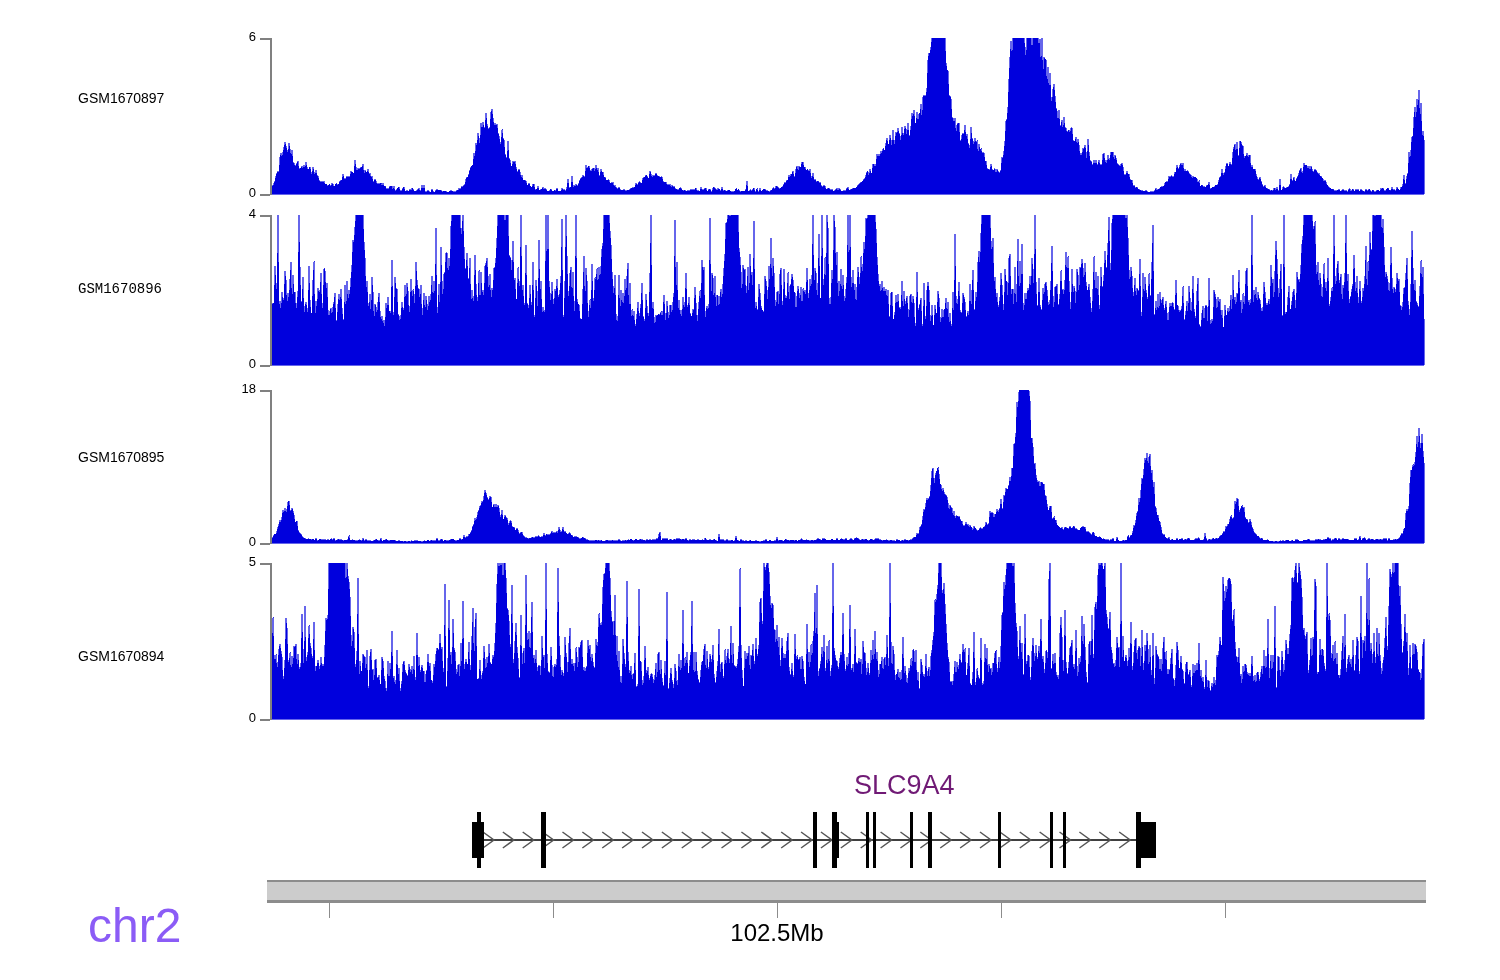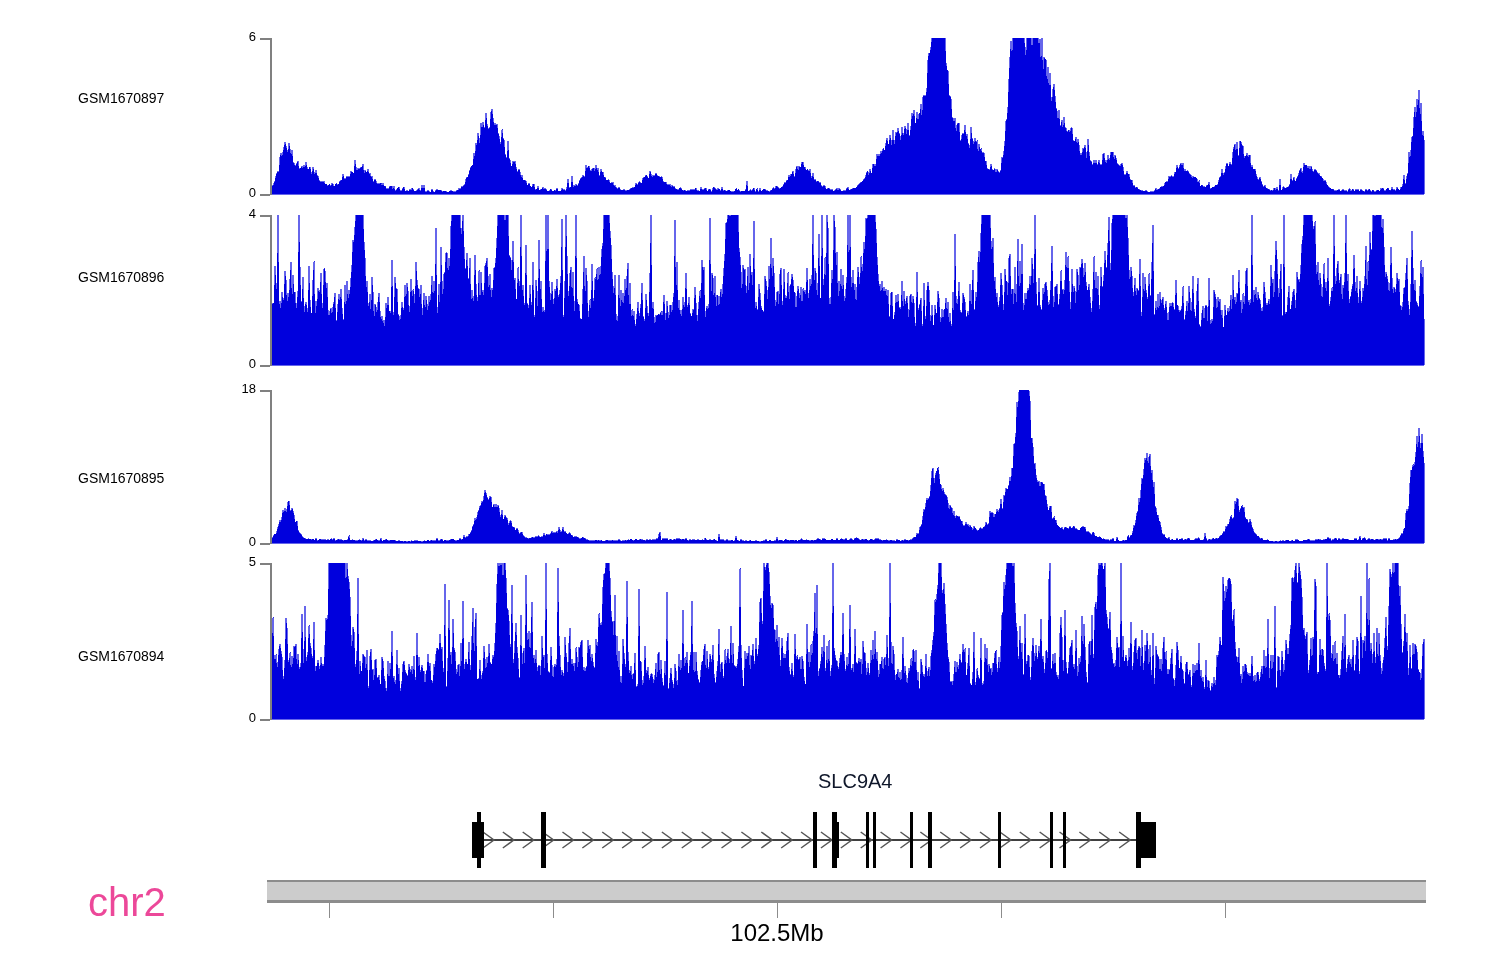--- a/index.html
+++ b/index.html
@@ -45,33 +45,34 @@
   .plot-area{
     position:absolute;
     overflow:hidden;
   }
   .plot-area svg{display:block;}
 
   
   .gene-panel{position:absolute;left:0;top:755px;width:1500px;height:120px;}
   .gene-name{
     position:absolute;
-    font-size:20px;
-    color:#0f172a;
-    white-space:nowrap;
+    font-size:27px;
+    color:#701a75;
+    white-space:nowrap;
+    margin-left:36px;
   }
   .gene-svg{position:absolute;left:0;top:0;}
 
   
   .chrom-panel{position:absolute;left:0;top:865px;width:1500px;height:115px;}
   .chrom-label{
     position:absolute;
-    left:88px;top:15px;
-    font-size:40px;
-    color:#ec4899;
+    left:88px;top:33px;
+    font-size:48px;
+    color:#8b5cf6;
     white-space:nowrap;
   }
   .ideogram{
     position:absolute;
     left:267px;top:15px;
     width:1159px;height:22px;
     background:#cccccc;
     border-top:2px solid #8c8c8c;
     border-bottom:2px solid #8c8c8c;
     box-sizing:border-box;
@@ -110,34 +111,34 @@
         <div class="axis-max" style="left: 212px; top: 29px; width: 44px;">6</div>
         <div class="axis-tick" style="left: 260px; top: 194px;"></div>
         <div class="axis-min" style="left: 212px; top: 185px; width: 44px;">0</div>
         <div class="plot-area" style="left: 272px; top: 38px; width: 1153px; height: 157px;">
           <svg width="1153" height="157" shape-rendering="crispEdges">
             <path d="M0,156 L0,147.7 L1,148.3 L2,145.4 L3,143.3 L4,136.5 L5,135.3 L6,132.6 L7,134.6 L8,119.3 L9,114.9 L10,120.7 L11,114.3 L12,109.3 L13,103.9 L14,108.2 L15,111.6 L16,116.9 L17,105.0 L18,110.5 L19,118.8 L20,112.3 L21,124.5 L22,125.0 L23,128.9 L24,126.8 L25,124.6 L26,123.3 L27,132.7 L28,129.9 L29,130.7 L30,127.8 L31,132.1 L32,126.7 L33,131.6 L34,123.7 L35,129.3 L36,131.7 L37,129.5 L38,129.3 L39,133.6 L40,137.8 L41,128.7 L42,134.0 L43,137.3 L44,132.4 L45,137.4 L46,137.9 L47,142.4 L48,144.1 L49,143.8 L50,143.6 L51,144.3 L52,142.8 L53,146.8 L54,145.6 L55,146.7 L56,149.1 L57,145.5 L58,147.2 L59,149.5 L60,145.1 L61,146.0 L62,149.1 L63,147.8 L64,144.5 L65,147.1 L66,146.7 L67,145.5 L68,143.3 L69,142.3 L70,141.8 L71,136.3 L72,140.3 L73,142.5 L74,140.1 L75,138.4 L76,139.1 L77,138.4 L78,139.4 L79,132.8 L80,134.3 L81,134.5 L82,135.7 L83,121.6 L84,129.4 L85,134.5 L86,129.8 L87,132.9 L88,130.1 L89,129.4 L90,129.4 L91,125.9 L92,137.1 L93,132.3 L94,134.5 L95,134.4 L96,131.1 L97,137.6 L98,135.4 L99,141.1 L100,137.9 L101,144.3 L102,143.1 L103,140.8 L104,142.8 L105,146.3 L106,145.7 L107,145.9 L108,145.9 L109,144.5 L110,149.5 L111,144.9 L112,149.3 L113,147.5 L114,150.7 L115,150.6 L116,150.6 L117,150.6 L118,147.7 L119,148.5 L120,148.3 L121,152.7 L122,148.1 L123,153.1 L124,152.2 L125,151.0 L126,149.8 L127,149.0 L128,153.6 L129,152.2 L130,153.1 L131,149.8 L132,149.1 L133,152.9 L134,153.4 L135,152.4 L136,153.8 L137,153.2 L138,150.6 L139,153.9 L140,149.7 L141,151.0 L142,153.9 L143,153.1 L144,153.8 L145,151.7 L146,151.7 L147,150.4 L148,154.1 L149,152.2 L150,147.4 L151,153.3 L152,147.2 L153,153.8 L154,153.7 L155,154.0 L156,152.2 L157,153.2 L158,154.2 L159,154.1 L160,150.9 L161,153.0 L162,154.3 L163,154.3 L164,152.2 L165,151.7 L166,152.0 L167,152.1 L168,152.2 L169,152.3 L170,154.4 L171,152.7 L172,153.9 L173,152.7 L174,153.9 L175,153.9 L176,154.5 L177,154.3 L178,152.7 L179,152.6 L180,152.5 L181,154.2 L182,153.3 L183,153.8 L184,153.4 L185,151.9 L186,152.7 L187,150.4 L188,151.7 L189,150.2 L190,148.2 L191,149.4 L192,147.2 L193,146.2 L194,141.2 L195,138.7 L196,140.2 L197,134.5 L198,132.3 L199,128.6 L200,128.1 L201,126.7 L202,115.2 L203,121.7 L204,104.8 L205,108.2 L206,95.1 L207,100.4 L208,108.5 L209,85.2 L210,93.4 L211,83.8 L212,89.3 L213,90.1 L214,74.6 L215,85.9 L216,90.7 L217,91.3 L218,89.0 L219,74.2 L220,71.2 L221,80.4 L222,88.3 L223,84.9 L224,88.6 L225,85.6 L226,94.6 L227,97.9 L228,103.6 L229,107.9 L230,90.5 L231,99.5 L232,101.8 L233,115.6 L234,118.8 L235,121.9 L236,103.3 L237,120.4 L238,122.2 L239,128.2 L240,128.2 L241,123.2 L242,124.7 L243,123.4 L244,129.1 L245,133.1 L246,134.3 L247,130.7 L248,133.6 L249,140.4 L250,137.2 L251,142.3 L252,142.6 L253,142.3 L254,143.3 L255,146.8 L256,147.7 L257,145.1 L258,147.8 L259,148.8 L260,149.5 L261,145.7 L262,146.4 L263,151.6 L264,151.6 L265,151.3 L266,148.1 L267,152.3 L268,152.7 L269,151.1 L270,151.5 L271,149.1 L272,153.2 L273,149.7 L274,151.4 L275,153.1 L276,153.4 L277,153.2 L278,152.3 L279,150.6 L280,153.4 L281,153.3 L282,153.2 L283,151.7 L284,153.4 L285,149.6 L286,152.8 L287,153.5 L288,153.4 L289,152.8 L290,150.3 L291,152.5 L292,151.4 L293,152.9 L294,152.9 L295,149.2 L296,140.9 L297,149.8 L298,149.4 L299,149.4 L300,138.1 L301,150.6 L302,147.1 L303,148.9 L304,146.2 L305,148.1 L306,147.2 L307,144.7 L308,141.6 L309,139.8 L310,140.2 L311,137.0 L312,138.3 L313,139.2 L314,127.2 L315,132.0 L316,128.9 L317,128.1 L318,132.1 L319,134.8 L320,131.2 L321,130.8 L322,129.9 L323,135.8 L324,127.1 L325,133.7 L326,130.0 L327,138.2 L328,137.1 L329,130.6 L330,134.5 L331,133.9 L332,139.6 L333,138.9 L334,141.7 L335,142.7 L336,141.6 L337,142.1 L338,146.1 L339,144.8 L340,145.0 L341,144.4 L342,149.4 L343,147.1 L344,150.1 L345,149.9 L346,151.6 L347,148.6 L348,150.8 L349,152.8 L350,152.1 L351,152.0 L352,151.1 L353,152.3 L354,153.1 L355,152.2 L356,152.2 L357,152.7 L358,151.4 L359,150.5 L360,150.3 L361,149.5 L362,150.0 L363,148.8 L364,145.4 L365,147.5 L366,146.2 L367,143.8 L368,144.1 L369,146.0 L370,144.5 L371,139.7 L372,140.3 L373,138.5 L374,137.4 L375,137.6 L376,140.9 L377,140.0 L378,133.0 L379,135.7 L380,140.6 L381,136.6 L382,139.9 L383,136.9 L384,135.3 L385,137.2 L386,138.7 L387,138.1 L388,139.7 L389,139.2 L390,138.7 L391,143.2 L392,144.0 L393,144.7 L394,144.0 L395,147.8 L396,146.1 L397,147.7 L398,145.6 L399,149.8 L400,147.4 L401,149.4 L402,147.7 L403,150.4 L404,151.7 L405,150.9 L406,152.2 L407,150.9 L408,149.8 L409,150.0 L410,151.8 L411,152.3 L412,153.0 L413,151.8 L414,153.6 L415,152.7 L416,153.0 L417,152.8 L418,153.2 L419,150.8 L420,153.5 L421,150.9 L422,153.7 L423,150.7 L424,150.1 L425,153.7 L426,152.3 L427,153.0 L428,153.5 L429,149.3 L430,153.3 L431,150.6 L432,153.0 L433,149.7 L434,150.4 L435,153.6 L436,152.6 L437,150.8 L438,151.3 L439,153.6 L440,153.6 L441,149.8 L442,149.2 L443,151.4 L444,150.6 L445,153.3 L446,150.3 L447,151.0 L448,151.9 L449,153.3 L450,148.8 L451,153.6 L452,151.9 L453,152.8 L454,153.1 L455,153.3 L456,152.4 L457,151.8 L458,152.5 L459,153.6 L460,153.7 L461,153.6 L462,153.7 L463,153.2 L464,149.5 L465,152.9 L466,150.5 L467,151.8 L468,153.7 L469,153.5 L470,153.0 L471,153.1 L472,153.4 L473,153.3 L474,151.2 L475,143.3 L476,153.4 L477,152.9 L478,152.2 L479,151.8 L480,153.9 L481,150.6 L482,150.1 L483,153.8 L484,153.4 L485,149.5 L486,153.6 L487,153.5 L488,149.9 L489,153.7 L490,153.0 L491,151.6 L492,151.4 L493,151.4 L494,153.0 L495,152.8 L496,152.6 L497,153.5 L498,153.6 L499,152.3 L500,152.1 L501,149.8 L502,150.0 L503,152.0 L504,147.6 L505,148.7 L506,149.2 L507,150.4 L508,150.9 L509,149.6 L510,148.6 L511,148.8 L512,145.9 L513,144.4 L514,144.7 L515,142.3 L516,142.0 L517,136.6 L518,140.8 L519,135.9 L520,136.3 L521,132.7 L522,138.7 L523,138.4 L524,131.3 L525,127.6 L526,134.8 L527,128.3 L528,130.3 L529,128.6 L530,124.2 L531,124.3 L532,129.7 L533,128.9 L534,133.9 L535,130.5 L536,131.8 L537,135.0 L538,130.9 L539,138.2 L540,140.8 L541,134.9 L542,142.3 L543,141.4 L544,143.5 L545,144.0 L546,142.5 L547,146.3 L548,143.6 L549,146.7 L550,148.7 L551,149.3 L552,146.9 L553,148.4 L554,151.0 L555,151.9 L556,150.0 L557,150.6 L558,151.2 L559,152.2 L560,151.3 L561,152.9 L562,153.5 L563,152.0 L564,151.7 L565,150.4 L566,153.5 L567,150.2 L568,151.2 L569,153.2 L570,153.3 L571,152.8 L572,152.7 L573,152.4 L574,152.8 L575,149.9 L576,149.4 L577,152.7 L578,151.9 L579,151.5 L580,151.1 L581,150.8 L582,150.1 L583,150.5 L584,149.8 L585,147.5 L586,147.5 L587,146.0 L588,145.1 L589,144.6 L590,144.2 L591,142.7 L592,140.9 L593,140.2 L594,137.1 L595,132.5 L596,134.0 L597,139.2 L598,130.8 L599,135.3 L600,135.0 L601,125.9 L602,126.3 L603,129.4 L604,125.8 L605,116.0 L606,119.6 L607,116.2 L608,119.9 L609,112.6 L610,116.4 L611,109.5 L612,112.5 L613,111.7 L614,104.9 L615,100.1 L616,106.7 L617,106.2 L618,97.3 L619,102.0 L620,111.5 L621,92.3 L622,110.4 L623,101.8 L624,93.9 L625,96.8 L626,90.3 L627,95.0 L628,97.8 L629,105.9 L630,88.6 L631,100.5 L632,93.5 L633,87.9 L634,91.2 L635,100.4 L636,84.7 L637,98.1 L638,97.0 L639,86.5 L640,75.2 L641,79.8 L642,71.6 L643,84.8 L644,85.8 L645,74.3 L646,86.9 L647,74.5 L648,75.9 L649,66.4 L650,86.6 L651,59.0 L652,57.4 L653,59.0 L654,57.2 L655,50.2 L656,20.5 L657,15.0 L658,15.5 L659,9.1 L660,0.0 L661,0.0 L662,0.0 L663,0.0 L664,0.0 L665,0.0 L666,0.0 L667,0.0 L668,0.0 L669,0.0 L670,0.0 L671,0.0 L672,0.0 L673,0.0 L674,24.8 L675,31.6 L676,33.4 L677,57.8 L678,57.6 L679,61.1 L680,80.3 L681,79.6 L682,86.5 L683,79.7 L684,99.9 L685,87.0 L686,85.2 L687,85.3 L688,101.7 L689,104.7 L690,97.3 L691,95.4 L692,97.2 L693,87.3 L694,101.1 L695,96.0 L696,105.3 L697,106.8 L698,112.7 L699,89.0 L700,99.8 L701,102.6 L702,109.0 L703,100.2 L704,106.1 L705,101.5 L706,120.2 L707,105.8 L708,111.9 L709,109.5 L710,116.0 L711,114.3 L712,114.8 L713,123.5 L714,122.8 L715,130.7 L716,131.1 L717,131.0 L718,132.2 L719,125.6 L720,131.3 L721,132.7 L722,130.5 L723,130.8 L724,136.9 L725,130.9 L726,133.3 L727,134.7 L728,134.7 L729,132.0 L730,119.0 L731,121.3 L732,113.2 L733,103.2 L734,82.8 L735,81.2 L736,68.8 L737,40.6 L738,19.0 L739,2.7 L740,23.6 L741,0.0 L742,0.0 L743,0.0 L744,0.0 L745,0.0 L746,0.0 L747,0.0 L748,0.0 L749,0.0 L750,0.0 L751,0.0 L752,0.0 L753,9.0 L754,24.1 L755,0.0 L756,0.0 L757,0.0 L758,0.0 L759,0.0 L760,14.4 L761,0.0 L762,0.0 L763,0.0 L764,0.0 L765,0.0 L766,0.0 L767,9.0 L768,0.6 L769,37.0 L770,0.0 L771,43.1 L772,18.8 L773,20.6 L774,22.3 L775,52.8 L776,29.1 L777,59.6 L778,34.8 L779,58.6 L780,67.1 L781,51.4 L782,46.2 L783,58.3 L784,70.2 L785,72.5 L786,88.4 L787,72.2 L788,89.6 L789,86.9 L790,81.8 L791,95.6 L792,79.4 L793,89.7 L794,90.1 L795,95.6 L796,92.9 L797,92.1 L798,95.2 L799,90.3 L800,89.6 L801,101.9 L802,103.2 L803,102.9 L804,99.4 L805,109.2 L806,100.7 L807,107.1 L808,119.1 L809,114.8 L810,118.3 L811,109.8 L812,111.6 L813,107.2 L814,113.5 L815,125.9 L816,100.8 L817,113.7 L818,122.8 L819,122.6 L820,126.2 L821,127.9 L822,121.6 L823,127.5 L824,122.3 L825,127.9 L826,125.6 L827,121.8 L828,128.6 L829,125.6 L830,129.0 L831,115.9 L832,115.3 L833,125.3 L834,121.8 L835,127.4 L836,116.9 L837,124.7 L838,120.3 L839,113.7 L840,114.5 L841,113.8 L842,124.6 L843,116.6 L844,120.1 L845,124.6 L846,126.8 L847,127.2 L848,129.3 L849,126.3 L850,125.0 L851,129.3 L852,136.3 L853,138.2 L854,135.8 L855,133.3 L856,136.4 L857,136.4 L858,141.9 L859,142.1 L860,142.0 L861,148.1 L862,147.1 L863,149.4 L864,149.8 L865,148.6 L866,151.0 L867,151.6 L868,152.4 L869,152.6 L870,152.9 L871,152.6 L872,153.7 L873,153.2 L874,152.1 L875,153.0 L876,154.2 L877,154.2 L878,154.1 L879,153.4 L880,153.7 L881,153.7 L882,153.4 L883,152.1 L884,150.3 L885,152.9 L886,150.9 L887,151.6 L888,149.9 L889,148.8 L890,149.0 L891,148.1 L892,148.6 L893,144.6 L894,144.1 L895,143.5 L896,144.1 L897,138.2 L898,139.1 L899,138.1 L900,137.6 L901,139.8 L902,138.0 L903,134.3 L904,134.2 L905,126.9 L906,130.2 L907,131.9 L908,126.7 L909,125.0 L910,129.5 L911,124.7 L912,134.4 L913,131.0 L914,134.3 L915,132.7 L916,132.7 L917,134.5 L918,137.1 L919,136.5 L920,141.4 L921,137.8 L922,139.7 L923,139.1 L924,139.6 L925,141.3 L926,146.7 L927,141.5 L928,147.9 L929,148.2 L930,146.5 L931,149.1 L932,148.8 L933,148.7 L934,150.2 L935,146.7 L936,147.9 L937,143.8 L938,151.0 L939,150.7 L940,150.3 L941,148.5 L942,150.3 L943,147.7 L944,147.0 L945,147.1 L946,146.4 L947,141.6 L948,139.3 L949,138.4 L950,130.7 L951,139.1 L952,135.1 L953,134.1 L954,128.1 L955,124.7 L956,127.9 L957,128.9 L958,124.2 L959,127.8 L960,125.8 L961,113.9 L962,109.1 L963,105.7 L964,118.4 L965,104.2 L966,117.7 L967,117.9 L968,102.6 L969,104.0 L970,107.3 L971,108.2 L972,122.7 L973,118.1 L974,118.9 L975,114.7 L976,120.7 L977,117.4 L978,117.2 L979,131.7 L980,127.2 L981,130.5 L982,131.8 L983,131.2 L984,135.6 L985,139.4 L986,142.5 L987,141.4 L988,138.8 L989,142.5 L990,145.5 L991,147.8 L992,149.6 L993,147.1 L994,150.2 L995,150.5 L996,151.2 L997,151.1 L998,152.7 L999,152.4 L1000,152.3 L1001,153.0 L1002,150.1 L1003,150.3 L1004,153.2 L1005,149.4 L1006,153.0 L1007,152.7 L1008,140.8 L1009,152.2 L1010,152.5 L1011,149.2 L1012,148.7 L1013,150.5 L1014,150.1 L1015,149.4 L1016,149.0 L1017,148.7 L1018,146.2 L1019,135.9 L1020,145.3 L1021,141.7 L1022,139.3 L1023,143.9 L1024,141.5 L1025,140.2 L1026,138.2 L1027,135.2 L1028,131.6 L1029,130.0 L1030,137.2 L1031,133.3 L1032,125.4 L1033,128.0 L1034,126.7 L1035,127.7 L1036,132.0 L1037,128.3 L1038,134.2 L1039,127.7 L1040,131.0 L1041,135.4 L1042,132.6 L1043,131.2 L1044,132.2 L1045,133.7 L1046,136.7 L1047,134.7 L1048,139.0 L1049,137.9 L1050,140.2 L1051,140.5 L1052,144.6 L1053,142.2 L1054,144.4 L1055,146.8 L1056,147.7 L1057,149.7 L1058,150.3 L1059,150.5 L1060,151.6 L1061,150.5 L1062,152.6 L1063,152.6 L1064,152.7 L1065,152.4 L1066,152.3 L1067,151.4 L1068,153.3 L1069,153.7 L1070,152.4 L1071,151.5 L1072,151.8 L1073,153.9 L1074,151.8 L1075,154.2 L1076,153.5 L1077,150.6 L1078,151.2 L1079,153.9 L1080,151.7 L1081,151.2 L1082,152.9 L1083,153.2 L1084,150.9 L1085,153.3 L1086,151.4 L1087,153.5 L1088,153.1 L1089,151.3 L1090,153.0 L1091,152.7 L1092,154.0 L1093,153.1 L1094,151.0 L1095,153.1 L1096,152.0 L1097,151.2 L1098,151.5 L1099,153.9 L1100,153.2 L1101,151.5 L1102,153.9 L1103,153.8 L1104,153.6 L1105,152.4 L1106,152.0 L1107,153.0 L1108,153.8 L1109,150.3 L1110,151.3 L1111,149.6 L1112,151.7 L1113,153.7 L1114,152.2 L1115,150.7 L1116,149.5 L1117,152.9 L1118,151.5 L1119,153.6 L1120,149.3 L1121,153.5 L1122,150.9 L1123,152.8 L1124,153.2 L1125,149.0 L1126,150.5 L1127,152.2 L1128,152.3 L1129,148.8 L1130,150.0 L1131,146.2 L1132,136.9 L1133,147.5 L1134,144.6 L1135,137.6 L1136,135.3 L1137,113.9 L1138,123.5 L1139,111.6 L1140,97.5 L1141,100.9 L1142,78.6 L1143,69.1 L1144,87.9 L1145,61.3 L1146,72.0 L1147,51.6 L1148,87.1 L1149,64.9 L1150,101.0 L1151,93.2 L1152,101.8 L1152,156 Z" fill="#0000dd" stroke="#0000dd" stroke-width="0.6"></path>
           </svg>
         </div>
       </div>
       <div class="track" style="top: 0px;">
-        <div class="track-label" style="left: 78px; top: 269px;">GSM1670896</div>
+        <div class="track-label" style="left: 78px; top: 281px; font-family: Liberation Mono, monospace;">GSM1670896</div>
         <div class="axis-line" style="left: 270px; top: 215px; height: 151px;"></div>
         <div class="axis-tick" style="left: 260px; top: 215px;"></div>
         <div class="axis-max" style="left: 212px; top: 206px; width: 44px;">4</div>
         <div class="axis-tick" style="left: 260px; top: 365px;"></div>
         <div class="axis-min" style="left: 212px; top: 356px; width: 44px;">0</div>
         <div class="plot-area" style="left: 272px; top: 215px; width: 1153px; height: 151px;">
           <svg width="1153" height="151" shape-rendering="crispEdges">
             <path d="M0,150 L0,90.5 L1,87.9 L2,89.1 L3,51.4 L4,67.8 L5,79.2 L6,0.0 L7,91.8 L8,86.1 L9,99.5 L10,77.3 L11,86.4 L12,82.9 L13,56.4 L14,65.1 L15,93.1 L16,78.3 L17,86.2 L18,64.3 L19,46.9 L20,98.7 L21,59.6 L22,77.8 L23,76.9 L24,98.5 L25,87.9 L26,76.1 L27,0.0 L28,51.7 L29,87.6 L30,85.9 L31,61.8 L32,103.1 L33,90.7 L34,87.1 L35,93.0 L36,99.9 L37,50.6 L38,84.9 L39,98.8 L40,98.2 L41,64.9 L42,45.5 L43,110.6 L44,86.4 L45,94.9 L46,73.4 L47,79.5 L48,75.1 L49,58.0 L50,98.0 L51,88.3 L52,52.5 L53,55.8 L54,77.9 L55,67.9 L56,94.8 L57,105.1 L58,94.5 L59,92.9 L60,103.2 L61,91.7 L62,86.6 L63,78.4 L64,107.2 L65,104.8 L66,88.9 L67,79.4 L68,91.2 L69,73.8 L70,93.1 L71,104.9 L72,104.2 L73,69.9 L74,107.2 L75,66.1 L76,90.9 L77,75.2 L78,82.2 L79,63.0 L80,50.4 L81,24.7 L82,28.9 L83,12.2 L84,0.0 L85,0.0 L86,0.0 L87,0.0 L88,0.0 L89,0.0 L90,0.0 L91,0.0 L92,27.3 L93,42.5 L94,78.5 L95,65.6 L96,87.5 L97,95.5 L98,78.7 L99,107.7 L100,62.2 L101,77.1 L102,113.5 L103,88.8 L104,92.0 L105,102.6 L106,87.4 L107,77.7 L108,96.1 L109,107.0 L110,100.9 L111,111.3 L112,105.1 L113,117.3 L114,87.6 L115,98.8 L116,82.4 L117,96.7 L118,95.6 L119,99.9 L120,45.3 L121,97.2 L122,103.2 L123,62.2 L124,73.7 L125,74.3 L126,99.1 L127,100.5 L128,110.2 L129,98.5 L130,87.3 L131,96.5 L132,93.4 L133,69.8 L134,91.8 L135,67.6 L136,75.7 L137,104.4 L138,90.7 L139,63.7 L140,87.9 L141,73.5 L142,78.8 L143,96.3 L144,47.0 L145,65.2 L146,74.1 L147,73.7 L148,89.2 L149,70.0 L150,107.7 L151,92.8 L152,77.6 L153,102.4 L154,81.0 L155,89.3 L156,100.7 L157,81.0 L158,91.7 L159,78.9 L160,61.2 L161,91.6 L162,65.7 L163,86.2 L164,12.7 L165,105.3 L166,91.8 L167,69.2 L168,103.7 L169,31.8 L170,66.3 L171,90.5 L172,58.9 L173,57.3 L174,37.7 L175,37.5 L176,67.8 L177,43.2 L178,58.5 L179,11.1 L180,0.0 L181,0.0 L182,0.0 L183,0.0 L184,0.0 L185,0.0 L186,0.0 L187,0.0 L188,0.0 L189,25.9 L190,12.8 L191,0.0 L192,31.8 L193,55.0 L194,53.4 L195,38.1 L196,64.1 L197,63.3 L198,43.4 L199,93.5 L200,75.2 L201,90.6 L202,80.8 L203,40.3 L204,68.6 L205,91.0 L206,81.6 L207,54.5 L208,104.9 L209,56.7 L210,78.2 L211,75.2 L212,85.0 L213,51.2 L214,48.1 L215,43.3 L216,60.5 L217,82.0 L218,58.7 L219,90.7 L220,73.0 L221,76.4 L222,53.3 L223,52.6 L224,43.3 L225,22.8 L226,0.0 L227,0.0 L228,0.0 L229,0.0 L230,0.0 L231,0.0 L232,0.0 L233,9.9 L234,0.0 L235,0.0 L236,0.0 L237,40.3 L238,42.0 L239,44.6 L240,64.6 L241,25.8 L242,66.9 L243,63.2 L244,83.6 L245,84.5 L246,51.5 L247,75.7 L248,66.2 L249,0.0 L250,79.5 L251,70.1 L252,91.9 L253,88.2 L254,29.8 L255,88.4 L256,89.6 L257,96.6 L258,69.9 L259,87.0 L260,93.5 L261,46.9 L262,102.8 L263,100.4 L264,65.1 L265,76.2 L266,104.2 L267,25.0 L268,81.9 L269,65.9 L270,102.6 L271,92.1 L272,99.8 L273,95.0 L274,0.0 L275,70.5 L276,0.0 L277,66.3 L278,77.9 L279,92.4 L280,67.0 L281,84.1 L282,93.0 L283,73.6 L284,77.8 L285,64.3 L286,80.4 L287,83.1 L288,75.0 L289,61.2 L290,3.9 L291,103.5 L292,99.7 L293,66.2 L294,0.0 L295,40.6 L296,76.4 L297,85.1 L298,58.3 L299,52.0 L300,90.4 L301,56.7 L302,106.2 L303,85.9 L304,0.0 L305,84.0 L306,89.1 L307,89.6 L308,103.1 L309,104.5 L310,104.3 L311,73.6 L312,40.7 L313,98.9 L314,52.9 L315,66.1 L316,108.3 L317,95.9 L318,83.5 L319,101.8 L320,48.7 L321,83.0 L322,88.1 L323,61.5 L324,65.8 L325,52.5 L326,76.9 L327,51.9 L328,67.9 L329,50.8 L330,33.9 L331,28.0 L332,0.0 L333,0.0 L334,0.0 L335,0.0 L336,0.0 L337,0.0 L338,16.3 L339,30.2 L340,56.7 L341,70.5 L342,86.3 L343,60.0 L344,98.8 L345,111.6 L346,101.2 L347,59.6 L348,106.6 L349,74.6 L350,95.8 L351,78.1 L352,97.4 L353,64.1 L354,85.8 L355,60.7 L356,47.6 L357,111.1 L358,68.1 L359,109.3 L360,93.5 L361,105.9 L362,96.1 L363,114.1 L364,109.0 L365,98.6 L366,87.3 L367,104.7 L368,97.9 L369,88.7 L370,68.2 L371,100.7 L372,104.0 L373,107.6 L374,79.1 L375,91.2 L376,104.5 L377,98.0 L378,57.6 L379,0.0 L380,99.2 L381,86.9 L382,101.8 L383,114.1 L384,100.4 L385,101.1 L386,99.8 L387,99.0 L388,101.4 L389,95.5 L390,105.2 L391,94.5 L392,79.6 L393,98.1 L394,111.2 L395,85.7 L396,96.5 L397,110.1 L398,90.0 L399,90.2 L400,102.9 L401,86.6 L402,78.3 L403,5.0 L404,95.7 L405,46.7 L406,101.1 L407,84.7 L408,104.2 L409,94.6 L410,106.9 L411,82.4 L412,97.1 L413,87.4 L414,58.2 L415,89.7 L416,94.1 L417,82.3 L418,97.7 L419,101.0 L420,101.6 L421,94.3 L422,95.4 L423,71.7 L424,88.2 L425,111.2 L426,100.2 L427,87.2 L428,74.5 L429,91.8 L430,44.8 L431,59.5 L432,51.6 L433,108.6 L434,95.7 L435,90.9 L436,96.2 L437,89.2 L438,3.1 L439,94.4 L440,57.6 L441,63.4 L442,96.0 L443,60.8 L444,103.2 L445,80.0 L446,80.8 L447,97.9 L448,79.5 L449,74.2 L450,89.5 L451,68.8 L452,52.6 L453,39.3 L454,8.2 L455,7.7 L456,0.0 L457,0.0 L458,1.1 L459,0.0 L460,0.0 L461,0.0 L462,0.0 L463,0.0 L464,0.0 L465,0.0 L466,0.0 L467,32.5 L468,42.1 L469,57.2 L470,89.1 L471,49.7 L472,56.5 L473,53.9 L474,85.5 L475,69.5 L476,51.7 L477,98.4 L478,38.7 L479,62.9 L480,57.0 L481,83.1 L482,6.3 L483,98.2 L484,87.4 L485,94.5 L486,94.8 L487,69.0 L488,78.4 L489,91.0 L490,94.5 L491,95.5 L492,98.1 L493,61.3 L494,66.1 L495,74.8 L496,93.9 L497,51.0 L498,76.2 L499,23.2 L500,80.0 L501,43.3 L502,58.4 L503,84.6 L504,97.9 L505,77.0 L506,76.2 L507,101.8 L508,57.5 L509,53.2 L510,85.9 L511,94.0 L512,54.1 L513,79.8 L514,85.6 L515,80.7 L516,56.5 L517,97.4 L518,71.0 L519,69.3 L520,59.3 L521,64.5 L522,76.6 L523,78.2 L524,104.3 L525,80.9 L526,70.9 L527,77.6 L528,87.9 L529,72.4 L530,99.2 L531,72.5 L532,80.1 L533,75.0 L534,82.0 L535,52.6 L536,77.9 L537,87.2 L538,63.6 L539,78.7 L540,59.9 L541,0.0 L542,77.4 L543,53.4 L544,57.7 L545,92.0 L546,67.9 L547,18.8 L548,83.0 L549,83.6 L550,0.0 L551,64.3 L552,76.0 L553,41.5 L554,78.2 L555,0.0 L556,13.3 L557,83.1 L558,95.8 L559,81.9 L560,54.7 L561,72.1 L562,0.0 L563,11.5 L564,63.9 L565,37.2 L566,96.9 L567,65.6 L568,85.7 L569,54.0 L570,87.4 L571,60.1 L572,80.7 L573,91.8 L574,74.2 L575,61.9 L576,0.0 L577,71.6 L578,0.0 L579,61.8 L580,81.5 L581,54.6 L582,80.8 L583,68.9 L584,97.8 L585,71.7 L586,51.6 L587,62.1 L588,76.4 L589,40.5 L590,63.5 L591,49.3 L592,27.2 L593,40.1 L594,3.1 L595,5.4 L596,0.0 L597,0.0 L598,0.0 L599,0.0 L600,0.0 L601,0.0 L602,0.0 L603,0.0 L604,14.1 L605,41.8 L606,58.6 L607,73.2 L608,68.6 L609,84.0 L610,66.2 L611,79.9 L612,72.1 L613,78.9 L614,74.0 L615,86.3 L616,75.2 L617,102.0 L618,101.3 L619,78.3 L620,76.7 L621,104.4 L622,104.2 L623,96.9 L624,79.7 L625,94.3 L626,79.4 L627,93.2 L628,92.3 L629,94.7 L630,66.1 L631,105.9 L632,75.6 L633,93.0 L634,85.6 L635,81.3 L636,94.4 L637,109.9 L638,80.8 L639,78.7 L640,95.6 L641,80.7 L642,88.0 L643,114.9 L644,107.9 L645,57.4 L646,97.3 L647,92.8 L648,87.5 L649,82.7 L650,108.6 L651,113.8 L652,68.2 L653,101.1 L654,107.3 L655,74.7 L656,66.7 L657,74.6 L658,99.6 L659,112.4 L660,89.6 L661,110.3 L662,110.3 L663,90.1 L664,98.3 L665,98.7 L666,75.8 L667,82.8 L668,101.5 L669,112.9 L670,93.9 L671,109.7 L672,94.7 L673,93.9 L674,83.3 L675,101.3 L676,87.0 L677,116.1 L678,98.2 L679,113.7 L680,108.6 L681,77.4 L682,113.2 L683,18.6 L684,81.1 L685,94.1 L686,84.3 L687,67.4 L688,95.3 L689,98.9 L690,97.4 L691,77.9 L692,81.6 L693,86.5 L694,103.6 L695,99.5 L696,95.9 L697,103.1 L698,69.4 L699,102.9 L700,75.4 L701,54.7 L702,95.5 L703,94.4 L704,76.7 L705,87.8 L706,47.3 L707,36.0 L708,56.6 L709,18.2 L710,0.4 L711,0.0 L712,0.0 L713,0.0 L714,0.0 L715,0.0 L716,0.0 L717,0.0 L718,0.0 L719,26.2 L720,41.9 L721,22.9 L722,71.1 L723,61.6 L724,85.1 L725,78.2 L726,95.0 L727,90.1 L728,82.1 L729,57.8 L730,70.0 L731,88.9 L732,101.3 L733,53.6 L734,65.7 L735,66.7 L736,92.7 L737,42.9 L738,39.2 L739,83.1 L740,74.4 L741,74.4 L742,103.5 L743,51.8 L744,105.6 L745,68.8 L746,23.8 L747,97.9 L748,46.3 L749,90.2 L750,29.0 L751,87.6 L752,102.5 L753,77.6 L754,90.7 L755,77.9 L756,73.3 L757,77.3 L758,60.9 L759,79.8 L760,42.6 L761,54.4 L762,81.3 L763,0.0 L764,66.7 L765,92.0 L766,90.2 L767,63.2 L768,89.7 L769,94.0 L770,96.3 L771,73.2 L772,85.4 L773,69.1 L774,66.6 L775,75.1 L776,87.4 L777,92.6 L778,84.9 L779,65.6 L780,30.8 L781,80.5 L782,102.7 L783,72.0 L784,71.9 L785,69.3 L786,89.1 L787,91.3 L788,77.5 L789,54.5 L790,77.2 L791,73.6 L792,84.5 L793,65.4 L794,36.7 L795,66.7 L796,40.5 L797,66.0 L798,86.9 L799,101.5 L800,54.1 L801,83.2 L802,70.8 L803,75.5 L804,101.1 L805,54.2 L806,60.4 L807,88.9 L808,52.4 L809,53.9 L810,43.6 L811,52.7 L812,71.5 L813,48.2 L814,66.5 L815,74.6 L816,75.6 L817,69.1 L818,81.9 L819,93.0 L820,99.9 L821,72.5 L822,40.5 L823,89.7 L824,57.3 L825,87.7 L826,60.6 L827,97.8 L828,89.7 L829,52.4 L830,71.5 L831,71.6 L832,59.7 L833,36.2 L834,54.0 L835,52.3 L836,28.4 L837,2.0 L838,48.0 L839,62.4 L840,7.8 L841,0.0 L842,0.0 L843,0.0 L844,0.0 L845,0.0 L846,0.0 L847,0.0 L848,0.0 L849,0.0 L850,0.0 L851,0.0 L852,0.0 L853,0.0 L854,5.2 L855,0.0 L856,22.9 L857,55.5 L858,72.7 L859,52.0 L860,60.6 L861,85.6 L862,76.7 L863,63.4 L864,88.2 L865,72.8 L866,76.1 L867,75.1 L868,43.7 L869,96.8 L870,105.6 L871,58.1 L872,90.0 L873,62.2 L874,74.8 L875,82.1 L876,84.9 L877,57.5 L878,80.8 L879,81.1 L880,47.1 L881,10.1 L882,100.7 L883,99.3 L884,85.9 L885,104.8 L886,79.2 L887,105.7 L888,76.7 L889,90.5 L890,85.4 L891,82.0 L892,98.3 L893,92.6 L894,86.0 L895,98.0 L896,112.6 L897,96.6 L898,87.8 L899,93.6 L900,88.1 L901,87.7 L902,95.9 L903,94.3 L904,65.2 L905,90.3 L906,90.5 L907,98.8 L908,95.2 L909,96.0 L910,91.4 L911,70.5 L912,105.2 L913,103.9 L914,96.0 L915,85.9 L916,106.4 L917,70.9 L918,83.4 L919,105.6 L920,86.6 L921,61.4 L922,94.2 L923,100.8 L924,105.3 L925,75.7 L926,62.9 L927,108.5 L928,111.4 L929,112.2 L930,98.1 L931,91.1 L932,114.3 L933,93.1 L934,89.8 L935,91.5 L936,120.2 L937,62.9 L938,105.0 L939,112.3 L940,103.8 L941,108.6 L942,75.0 L943,79.4 L944,84.2 L945,102.6 L946,82.3 L947,88.9 L948,84.4 L949,105.0 L950,94.6 L951,112.0 L952,112.1 L953,89.9 L954,100.8 L955,98.5 L956,93.3 L957,99.9 L958,91.4 L959,79.7 L960,108.4 L961,60.4 L962,88.7 L963,81.8 L964,96.2 L965,78.4 L966,79.8 L967,55.2 L968,89.2 L969,85.4 L970,110.3 L971,77.5 L972,97.2 L973,81.4 L974,56.3 L975,52.9 L976,88.7 L977,84.8 L978,94.5 L979,82.5 L980,0.0 L981,99.5 L982,75.3 L983,85.3 L984,72.4 L985,93.9 L986,77.0 L987,83.3 L988,85.0 L989,93.0 L990,99.6 L991,91.8 L992,66.9 L993,77.1 L994,87.8 L995,91.2 L996,87.9 L997,84.0 L998,94.2 L999,49.8 L1000,72.6 L1001,64.0 L1002,99.2 L1003,56.4 L1004,25.8 L1005,44.1 L1006,72.9 L1007,91.9 L1008,63.9 L1009,48.7 L1010,100.2 L1011,101.6 L1012,0.0 L1013,99.9 L1014,97.2 L1015,97.7 L1016,82.0 L1017,71.4 L1018,94.6 L1019,94.0 L1020,86.4 L1021,77.4 L1022,74.1 L1023,85.4 L1024,99.6 L1025,57.2 L1026,65.9 L1027,63.8 L1028,70.0 L1029,48.5 L1030,28.6 L1031,20.9 L1032,0.0 L1033,0.0 L1034,0.0 L1035,0.0 L1036,0.0 L1037,0.0 L1038,0.0 L1039,0.0 L1040,0.0 L1041,11.2 L1042,16.7 L1043,5.5 L1044,50.3 L1045,67.2 L1046,46.7 L1047,82.3 L1048,57.6 L1049,68.9 L1050,93.5 L1051,71.7 L1052,47.5 L1053,79.9 L1054,66.7 L1055,84.4 L1056,43.4 L1057,89.2 L1058,92.1 L1059,80.5 L1060,71.5 L1061,80.2 L1062,0.0 L1063,60.7 L1064,78.0 L1065,53.2 L1066,45.7 L1067,70.8 L1068,64.9 L1069,58.6 L1070,99.6 L1071,69.8 L1072,75.6 L1073,58.1 L1074,0.0 L1075,73.3 L1076,58.8 L1077,92.0 L1078,83.8 L1079,81.0 L1080,73.8 L1081,68.8 L1082,39.8 L1083,66.6 L1084,85.9 L1085,60.6 L1086,93.8 L1087,81.8 L1088,65.9 L1089,85.7 L1090,91.2 L1091,72.9 L1092,79.8 L1093,59.5 L1094,30.7 L1095,96.6 L1096,45.5 L1097,65.4 L1098,16.8 L1099,38.2 L1100,32.5 L1101,0.0 L1102,0.0 L1103,1.8 L1104,0.0 L1105,0.0 L1106,0.0 L1107,0.0 L1108,0.0 L1109,0.0 L1110,23.3 L1111,4.2 L1112,31.8 L1113,67.2 L1114,57.0 L1115,60.9 L1116,67.4 L1117,83.1 L1118,68.4 L1119,32.1 L1120,62.9 L1121,84.3 L1122,72.1 L1123,73.9 L1124,79.5 L1125,58.2 L1126,68.5 L1127,64.4 L1128,90.3 L1129,90.8 L1130,98.8 L1131,85.5 L1132,72.7 L1133,72.8 L1134,58.0 L1135,42.8 L1136,86.1 L1137,94.2 L1138,104.9 L1139,69.1 L1140,15.9 L1141,52.7 L1142,84.8 L1143,65.0 L1144,85.8 L1145,88.3 L1146,91.8 L1147,91.8 L1148,71.4 L1149,44.5 L1150,72.4 L1151,52.4 L1152,104.4 L1152,150 Z" fill="#0000dd" stroke="#0000dd" stroke-width="0.6"></path>
           </svg>
         </div>
       </div>
       <div class="track" style="top: 0px;">
-        <div class="track-label" style="left: 78px; top: 470px;">GSM1670895</div>
+        <div class="track-label" style="left: 78px; top: 449px;">GSM1670895</div>
         <div class="axis-line" style="left: 270px; top: 390px; height: 154px;"></div>
         <div class="axis-tick" style="left: 260px; top: 390px;"></div>
         <div class="axis-max" style="left: 212px; top: 381px; width: 44px;">18</div>
         <div class="axis-tick" style="left: 260px; top: 543px;"></div>
         <div class="axis-min" style="left: 212px; top: 534px; width: 44px;">0</div>
         <div class="plot-area" style="left: 272px; top: 390px; width: 1153px; height: 154px;">
           <svg width="1153" height="154" shape-rendering="crispEdges">
             <path d="M0,153 L0,148.4 L1,147.6 L2,145.0 L3,143.6 L4,145.4 L5,140.8 L6,137.0 L7,134.3 L8,130.2 L9,132.8 L10,126.9 L11,120.0 L12,124.9 L13,118.0 L14,123.7 L15,119.4 L16,112.1 L17,110.9 L18,119.9 L19,121.9 L20,117.8 L21,120.7 L22,125.0 L23,133.2 L24,131.6 L25,131.4 L26,139.8 L27,142.2 L28,143.6 L29,143.6 L30,146.1 L31,147.0 L32,148.2 L33,148.5 L34,148.7 L35,149.7 L36,148.6 L37,149.3 L38,149.4 L39,149.4 L40,150.0 L41,148.6 L42,150.4 L43,150.4 L44,148.0 L45,150.6 L46,150.6 L47,150.4 L48,148.6 L49,149.9 L50,149.9 L51,149.6 L52,149.8 L53,149.5 L54,150.3 L55,150.5 L56,149.1 L57,150.4 L58,149.7 L59,148.6 L60,149.0 L61,150.5 L62,148.4 L63,150.5 L64,150.6 L65,150.4 L66,149.5 L67,149.4 L68,150.2 L69,149.3 L70,150.0 L71,150.5 L72,150.6 L73,149.5 L74,150.6 L75,149.8 L76,149.8 L77,144.5 L78,150.4 L79,150.6 L80,150.1 L81,149.9 L82,150.3 L83,150.7 L84,150.7 L85,150.7 L86,150.6 L87,150.1 L88,149.6 L89,150.7 L90,150.7 L91,148.4 L92,150.5 L93,150.7 L94,148.7 L95,150.9 L96,150.5 L97,150.9 L98,150.9 L99,151.0 L100,151.0 L101,151.0 L102,150.6 L103,150.3 L104,148.8 L105,150.0 L106,150.8 L107,150.5 L108,150.6 L109,148.2 L110,151.1 L111,151.1 L112,149.7 L113,151.0 L114,149.3 L115,149.7 L116,151.3 L117,150.5 L118,151.3 L119,149.7 L120,150.9 L121,150.1 L122,150.5 L123,150.0 L124,151.4 L125,151.5 L126,151.3 L127,150.0 L128,151.5 L129,150.8 L130,151.3 L131,151.6 L132,151.6 L133,151.1 L134,151.6 L135,151.7 L136,151.7 L137,151.1 L138,151.8 L139,151.4 L140,150.6 L141,151.8 L142,151.2 L143,150.8 L144,151.2 L145,150.4 L146,151.1 L147,151.4 L148,150.9 L149,151.6 L150,151.7 L151,151.6 L152,150.7 L153,151.1 L154,151.4 L155,151.4 L156,149.6 L157,151.4 L158,150.9 L159,150.6 L160,150.2 L161,151.1 L162,150.3 L163,151.2 L164,150.1 L165,148.2 L166,150.5 L167,151.1 L168,150.0 L169,149.7 L170,149.2 L171,151.1 L172,151.1 L173,149.9 L174,151.0 L175,150.7 L176,151.1 L177,150.1 L178,150.6 L179,149.1 L180,149.8 L181,148.7 L182,150.1 L183,150.5 L184,150.9 L185,150.5 L186,149.8 L187,150.6 L188,148.2 L189,149.0 L190,150.1 L191,148.8 L192,144.9 L193,148.7 L194,147.4 L195,146.6 L196,147.2 L197,144.4 L198,143.7 L199,142.1 L200,139.9 L201,134.5 L202,134.9 L203,128.0 L204,131.7 L205,127.2 L206,122.0 L207,120.4 L208,116.2 L209,115.4 L210,110.6 L211,114.1 L212,106.1 L213,99.7 L214,103.4 L215,106.9 L216,109.4 L217,109.8 L218,106.4 L219,107.1 L220,117.5 L221,115.5 L222,114.2 L223,119.8 L224,114.1 L225,119.6 L226,115.0 L227,117.8 L228,125.1 L229,127.9 L230,119.6 L231,129.3 L232,128.9 L233,124.7 L234,127.7 L235,127.5 L236,133.2 L237,135.8 L238,130.9 L239,131.0 L240,135.5 L241,138.2 L242,136.7 L243,140.2 L244,140.1 L245,138.1 L246,140.4 L247,143.7 L248,143.8 L249,142.2 L250,142.2 L251,145.2 L252,146.8 L253,147.1 L254,148.1 L255,147.7 L256,148.5 L257,148.5 L258,148.0 L259,148.8 L260,146.6 L261,148.4 L262,147.4 L263,148.7 L264,146.1 L265,148.8 L266,146.1 L267,145.8 L268,147.7 L269,147.2 L270,146.5 L271,146.8 L272,143.3 L273,146.6 L274,144.9 L275,143.6 L276,145.7 L277,144.3 L278,145.2 L279,143.0 L280,141.3 L281,143.9 L282,141.6 L283,144.2 L284,142.4 L285,141.3 L286,143.7 L287,136.9 L288,140.4 L289,142.7 L290,141.1 L291,136.6 L292,144.0 L293,140.8 L294,142.5 L295,143.8 L296,144.6 L297,142.7 L298,142.8 L299,145.4 L300,145.1 L301,146.8 L302,147.3 L303,146.4 L304,146.8 L305,146.9 L306,147.9 L307,148.1 L308,149.2 L309,148.5 L310,147.7 L311,146.6 L312,148.8 L313,148.2 L314,150.4 L315,149.6 L316,150.2 L317,150.5 L318,150.8 L319,150.9 L320,150.9 L321,151.0 L322,150.5 L323,150.8 L324,149.8 L325,151.2 L326,149.9 L327,150.5 L328,151.1 L329,150.0 L330,150.8 L331,151.3 L332,151.0 L333,151.3 L334,150.0 L335,150.6 L336,150.1 L337,151.2 L338,150.6 L339,151.0 L340,150.5 L341,150.2 L342,151.2 L343,150.8 L344,150.6 L345,150.9 L346,150.7 L347,149.3 L348,150.9 L349,151.1 L350,151.1 L351,150.4 L352,151.0 L353,150.0 L354,150.8 L355,150.7 L356,149.8 L357,150.0 L358,150.3 L359,148.5 L360,150.0 L361,150.8 L362,150.8 L363,149.8 L364,149.0 L365,149.6 L366,150.5 L367,150.4 L368,149.2 L369,149.8 L370,149.4 L371,150.6 L372,150.2 L373,150.7 L374,150.6 L375,148.9 L376,150.6 L377,150.0 L378,149.2 L379,150.1 L380,150.3 L381,149.0 L382,150.5 L383,149.3 L384,150.2 L385,148.4 L386,149.5 L387,143.8 L388,142.3 L389,150.5 L390,150.3 L391,148.0 L392,150.6 L393,148.3 L394,150.6 L395,148.1 L396,150.6 L397,150.3 L398,149.3 L399,149.3 L400,150.2 L401,150.1 L402,149.0 L403,149.3 L404,150.4 L405,148.0 L406,149.6 L407,148.2 L408,148.9 L409,150.1 L410,149.7 L411,149.1 L412,149.0 L413,150.5 L414,148.4 L415,149.7 L416,150.6 L417,150.6 L418,148.7 L419,150.6 L420,150.4 L421,149.5 L422,149.9 L423,149.8 L424,150.7 L425,150.3 L426,148.8 L427,150.4 L428,150.0 L429,150.6 L430,149.7 L431,150.0 L432,150.8 L433,148.3 L434,148.6 L435,150.7 L436,150.2 L437,150.8 L438,149.2 L439,150.7 L440,150.2 L441,150.6 L442,148.8 L443,149.8 L444,150.9 L445,151.0 L446,151.0 L447,143.9 L448,151.0 L449,148.9 L450,151.0 L451,149.2 L452,150.7 L453,150.6 L454,150.8 L455,149.3 L456,150.5 L457,150.9 L458,150.6 L459,151.0 L460,149.7 L461,151.3 L462,151.1 L463,150.0 L464,146.3 L465,150.4 L466,150.3 L467,151.1 L468,151.4 L469,148.8 L470,150.9 L471,150.5 L472,151.4 L473,150.8 L474,150.3 L475,151.4 L476,151.6 L477,151.4 L478,150.3 L479,150.6 L480,151.7 L481,150.7 L482,151.8 L483,150.6 L484,151.0 L485,150.9 L486,151.2 L487,151.6 L488,151.7 L489,151.7 L490,151.1 L491,151.4 L492,150.4 L493,151.1 L494,148.7 L495,151.6 L496,151.4 L497,151.3 L498,149.5 L499,151.5 L500,150.8 L501,151.3 L502,151.1 L503,150.0 L504,151.3 L505,147.0 L506,151.4 L507,150.1 L508,150.7 L509,150.1 L510,150.6 L511,151.2 L512,151.0 L513,149.6 L514,149.4 L515,150.9 L516,149.6 L517,150.5 L518,150.9 L519,149.9 L520,150.8 L521,149.8 L522,150.9 L523,151.0 L524,149.5 L525,151.0 L526,151.0 L527,149.9 L528,150.8 L529,148.8 L530,149.0 L531,150.8 L532,150.1 L533,150.6 L534,149.5 L535,150.3 L536,150.0 L537,150.8 L538,150.8 L539,150.6 L540,150.2 L541,150.6 L542,150.7 L543,150.0 L544,150.7 L545,149.3 L546,148.1 L547,150.1 L548,148.8 L549,150.3 L550,150.5 L551,148.3 L552,149.4 L553,148.5 L554,149.9 L555,150.6 L556,150.3 L557,149.8 L558,150.6 L559,150.4 L560,148.5 L561,150.0 L562,150.3 L563,150.6 L564,150.4 L565,148.3 L566,150.5 L567,150.4 L568,149.7 L569,148.5 L570,149.1 L571,149.5 L572,150.3 L573,149.0 L574,148.3 L575,150.3 L576,150.5 L577,149.8 L578,149.9 L579,148.0 L580,149.1 L581,150.5 L582,149.6 L583,148.4 L584,147.9 L585,148.1 L586,148.0 L587,149.7 L588,150.3 L589,150.5 L590,149.4 L591,149.2 L592,150.0 L593,149.9 L594,148.9 L595,149.6 L596,150.5 L597,150.7 L598,150.0 L599,148.5 L600,150.0 L601,149.9 L602,150.7 L603,148.6 L604,148.5 L605,148.9 L606,148.3 L607,150.0 L608,149.6 L609,150.0 L610,150.8 L611,150.8 L612,150.0 L613,150.9 L614,149.8 L615,150.0 L616,150.9 L617,150.7 L618,150.6 L619,150.4 L620,150.5 L621,150.5 L622,150.9 L623,151.1 L624,151.1 L625,149.4 L626,150.4 L627,149.8 L628,151.2 L629,151.2 L630,150.6 L631,150.4 L632,151.2 L633,149.4 L634,151.0 L635,149.6 L636,150.9 L637,150.7 L638,149.9 L639,150.0 L640,149.6 L641,147.7 L642,147.4 L643,147.3 L644,147.5 L645,143.3 L646,144.4 L647,143.3 L648,137.4 L649,136.1 L650,134.4 L651,126.0 L652,118.9 L653,120.3 L654,113.0 L655,107.7 L656,112.3 L657,106.5 L658,107.2 L659,95.3 L660,80.7 L661,78.1 L662,97.9 L663,88.3 L664,81.5 L665,79.5 L666,76.5 L667,83.6 L668,94.3 L669,94.6 L670,103.9 L671,98.3 L672,102.3 L673,104.7 L674,105.1 L675,106.7 L676,113.1 L677,123.1 L678,114.8 L679,116.8 L680,118.4 L681,128.0 L682,121.4 L683,130.6 L684,126.2 L685,125.8 L686,127.1 L687,126.2 L688,128.7 L689,132.1 L690,130.7 L691,137.3 L692,135.2 L693,136.2 L694,131.9 L695,137.0 L696,133.9 L697,138.4 L698,134.9 L699,136.5 L700,138.4 L701,142.1 L702,136.4 L703,138.4 L704,138.5 L705,140.8 L706,140.4 L707,140.1 L708,138.3 L709,137.6 L710,140.2 L711,137.7 L712,136.7 L713,137.0 L714,132.3 L715,134.6 L716,134.8 L717,133.3 L718,120.6 L719,124.6 L720,122.1 L721,123.1 L722,129.8 L723,124.0 L724,124.8 L725,118.6 L726,123.4 L727,119.9 L728,118.3 L729,109.2 L730,118.1 L731,119.9 L732,105.1 L733,106.8 L734,98.2 L735,100.0 L736,97.5 L737,94.8 L738,86.6 L739,94.7 L740,78.4 L741,78.0 L742,54.0 L743,53.5 L744,41.5 L745,12.3 L746,21.3 L747,0.5 L748,0.0 L749,0.0 L750,0.0 L751,0.0 L752,0.0 L753,0.0 L754,0.0 L755,0.0 L756,0.0 L757,1.0 L758,11.2 L759,48.3 L760,48.2 L761,57.3 L762,74.1 L763,73.1 L764,84.7 L765,90.3 L766,92.8 L767,90.8 L768,100.4 L769,92.1 L770,92.4 L771,94.0 L772,94.0 L773,105.1 L774,106.2 L775,114.2 L776,120.4 L777,120.4 L778,116.4 L779,115.9 L780,127.5 L781,129.7 L782,125.5 L783,130.5 L784,130.4 L785,134.6 L786,135.7 L787,136.5 L788,137.5 L789,138.7 L790,137.2 L791,139.8 L792,140.0 L793,136.6 L794,137.5 L795,137.6 L796,139.0 L797,138.5 L798,135.6 L799,138.1 L800,138.6 L801,136.9 L802,135.9 L803,138.6 L804,138.6 L805,139.3 L806,140.1 L807,140.8 L808,139.9 L809,136.5 L810,137.7 L811,136.0 L812,137.8 L813,137.0 L814,140.7 L815,142.4 L816,141.4 L817,143.0 L818,142.9 L819,144.9 L820,144.7 L821,141.8 L822,143.0 L823,146.7 L824,145.9 L825,146.8 L826,147.5 L827,146.5 L828,146.7 L829,147.7 L830,148.9 L831,149.2 L832,148.8 L833,150.1 L834,149.3 L835,150.2 L836,149.4 L837,150.8 L838,150.3 L839,149.7 L840,150.3 L841,147.6 L842,151.2 L843,151.0 L844,151.0 L845,146.6 L846,149.7 L847,151.2 L848,151.3 L849,151.1 L850,151.2 L851,150.2 L852,150.8 L853,150.9 L854,150.0 L855,150.3 L856,144.5 L857,148.3 L858,146.9 L859,145.4 L860,145.0 L861,141.1 L862,134.6 L863,137.1 L864,129.6 L865,122.6 L866,121.3 L867,108.1 L868,116.3 L869,99.9 L870,87.7 L871,90.2 L872,79.0 L873,67.9 L874,72.5 L875,62.6 L876,79.8 L877,66.8 L878,64.3 L879,87.2 L880,79.8 L881,101.1 L882,92.1 L883,116.3 L884,118.4 L885,125.6 L886,125.0 L887,130.6 L888,132.1 L889,137.1 L890,143.0 L891,144.9 L892,144.2 L893,146.6 L894,148.1 L895,148.4 L896,149.2 L897,147.4 L898,150.2 L899,150.4 L900,148.8 L901,150.0 L902,150.2 L903,150.4 L904,150.4 L905,148.4 L906,150.6 L907,150.4 L908,148.5 L909,149.7 L910,147.9 L911,149.6 L912,150.5 L913,148.8 L914,149.5 L915,149.9 L916,147.8 L917,148.3 L918,150.5 L919,150.1 L920,150.6 L921,150.1 L922,150.5 L923,149.3 L924,148.2 L925,149.7 L926,148.1 L927,147.8 L928,150.4 L929,150.0 L930,150.6 L931,149.5 L932,150.4 L933,143.4 L934,147.9 L935,150.5 L936,150.5 L937,149.1 L938,149.6 L939,150.0 L940,149.9 L941,147.7 L942,148.7 L943,149.5 L944,148.2 L945,148.7 L946,148.4 L947,147.9 L948,146.2 L949,145.2 L950,145.2 L951,142.7 L952,141.4 L953,142.8 L954,135.7 L955,137.8 L956,133.9 L957,134.6 L958,129.3 L959,124.5 L960,128.7 L961,128.5 L962,127.4 L963,111.4 L964,116.4 L965,108.4 L966,109.0 L967,123.5 L968,119.8 L969,117.8 L970,114.5 L971,119.4 L972,117.3 L973,126.7 L974,129.4 L975,129.0 L976,131.7 L977,135.1 L978,128.7 L979,132.3 L980,137.3 L981,139.2 L982,142.4 L983,144.0 L984,143.8 L985,146.1 L986,146.1 L987,146.7 L988,148.6 L989,148.9 L990,148.0 L991,149.9 L992,150.7 L993,150.2 L994,150.6 L995,150.1 L996,149.6 L997,151.3 L998,151.3 L999,151.3 L1000,151.0 L1001,151.3 L1002,151.8 L1003,151.8 L1004,150.5 L1005,151.8 L1006,151.7 L1007,151.7 L1008,150.5 L1009,151.0 L1010,151.7 L1011,150.2 L1012,151.6 L1013,151.2 L1014,150.0 L1015,150.3 L1016,150.0 L1017,151.0 L1018,151.3 L1019,151.4 L1020,149.7 L1021,151.3 L1022,151.4 L1023,151.4 L1024,149.4 L1025,150.4 L1026,149.6 L1027,151.3 L1028,150.9 L1029,151.2 L1030,151.0 L1031,151.0 L1032,149.7 L1033,150.8 L1034,150.2 L1035,150.0 L1036,149.5 L1037,149.0 L1038,150.8 L1039,150.9 L1040,150.3 L1041,151.0 L1042,150.9 L1043,150.4 L1044,149.2 L1045,150.9 L1046,148.9 L1047,149.6 L1048,149.8 L1049,149.9 L1050,150.6 L1051,149.6 L1052,149.8 L1053,150.2 L1054,148.8 L1055,149.5 L1056,146.9 L1057,149.8 L1058,148.2 L1059,150.5 L1060,150.5 L1061,149.1 L1062,150.7 L1063,148.3 L1064,148.1 L1065,150.5 L1066,150.0 L1067,148.0 L1068,150.6 L1069,149.1 L1070,150.3 L1071,148.1 L1072,149.2 L1073,149.2 L1074,149.4 L1075,149.1 L1076,149.1 L1077,150.1 L1078,150.2 L1079,150.5 L1080,150.2 L1081,150.6 L1082,148.5 L1083,148.9 L1084,148.4 L1085,150.1 L1086,150.4 L1087,148.9 L1088,146.0 L1089,150.5 L1090,149.7 L1091,148.2 L1092,148.4 L1093,147.6 L1094,150.3 L1095,149.9 L1096,149.7 L1097,147.9 L1098,149.4 L1099,149.7 L1100,148.9 L1101,149.2 L1102,150.2 L1103,150.4 L1104,149.6 L1105,148.5 L1106,149.9 L1107,150.0 L1108,149.1 L1109,149.7 L1110,150.1 L1111,149.3 L1112,148.7 L1113,149.1 L1114,148.1 L1115,150.4 L1116,150.7 L1117,148.3 L1118,150.6 L1119,150.1 L1120,150.7 L1121,149.6 L1122,150.3 L1123,149.1 L1124,149.8 L1125,149.7 L1126,149.3 L1127,147.8 L1128,147.6 L1129,143.5 L1130,144.0 L1131,143.0 L1132,139.3 L1133,137.6 L1134,123.3 L1135,119.3 L1136,122.1 L1137,115.9 L1138,93.4 L1139,80.2 L1140,80.7 L1141,73.5 L1142,78.7 L1143,72.0 L1144,62.3 L1145,45.9 L1146,66.8 L1147,38.2 L1148,53.0 L1149,61.9 L1150,43.7 L1151,61.2 L1152,73.2 L1152,153 Z" fill="#0000dd" stroke="#0000dd" stroke-width="0.6"></path>
           </svg>
         </div>

